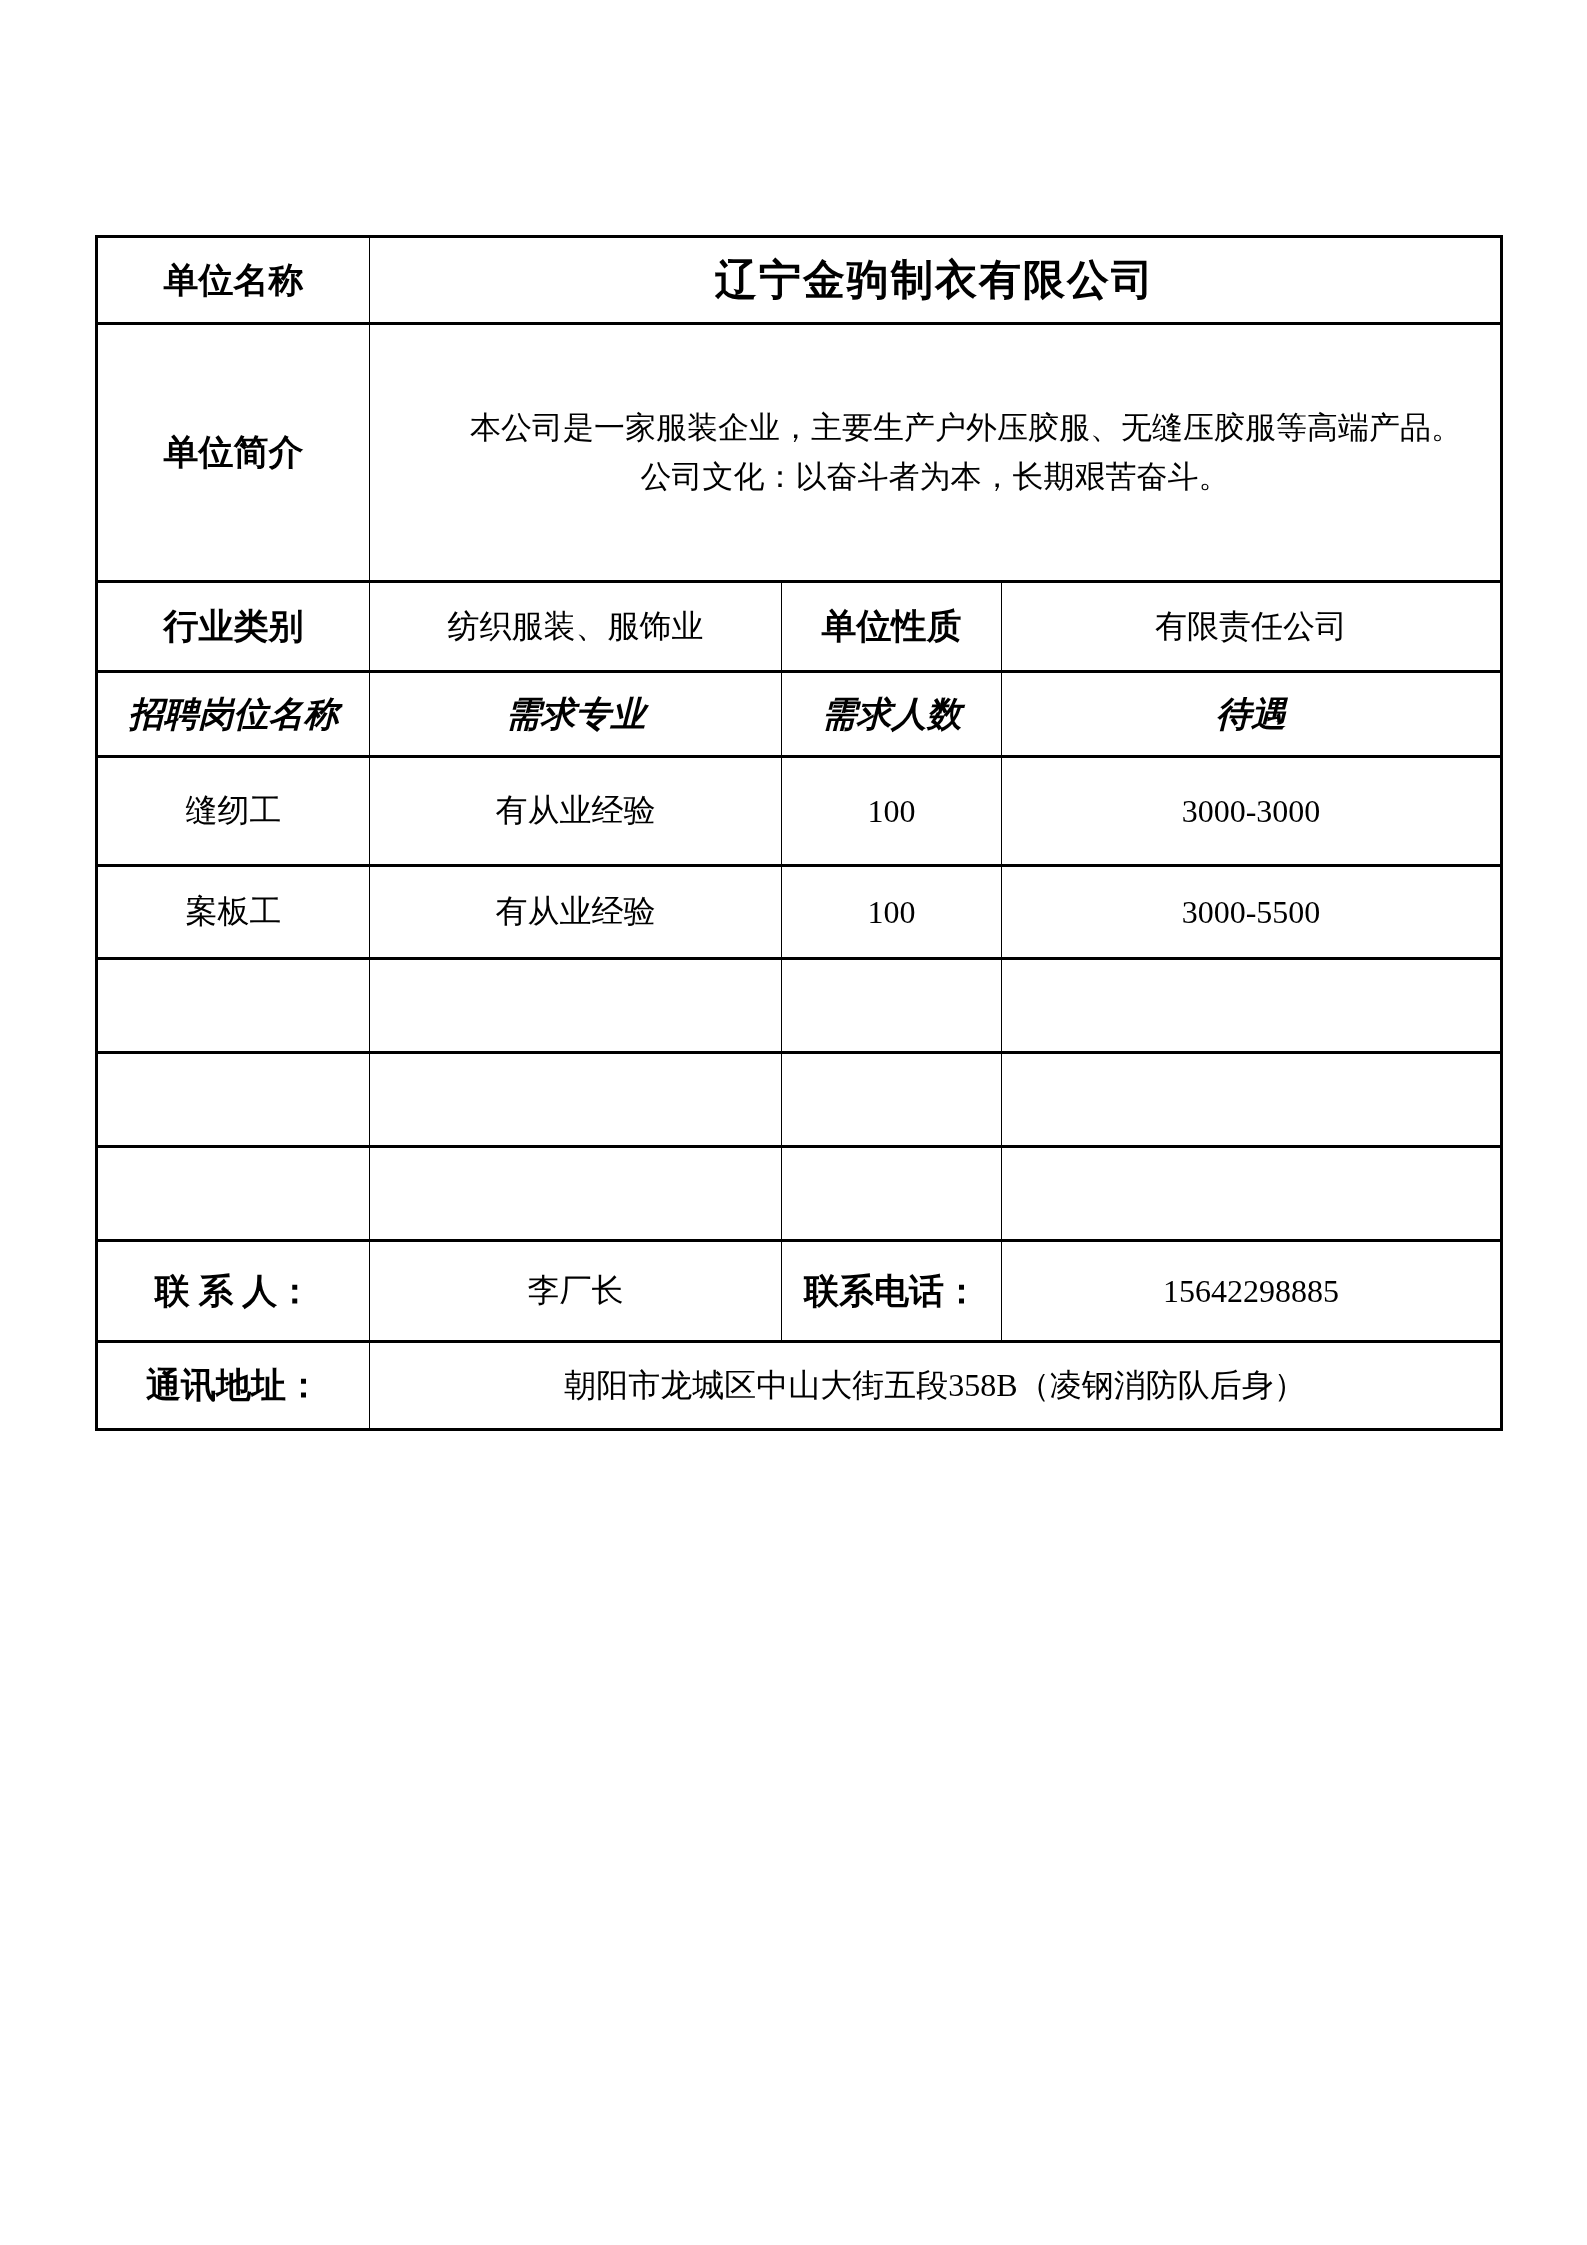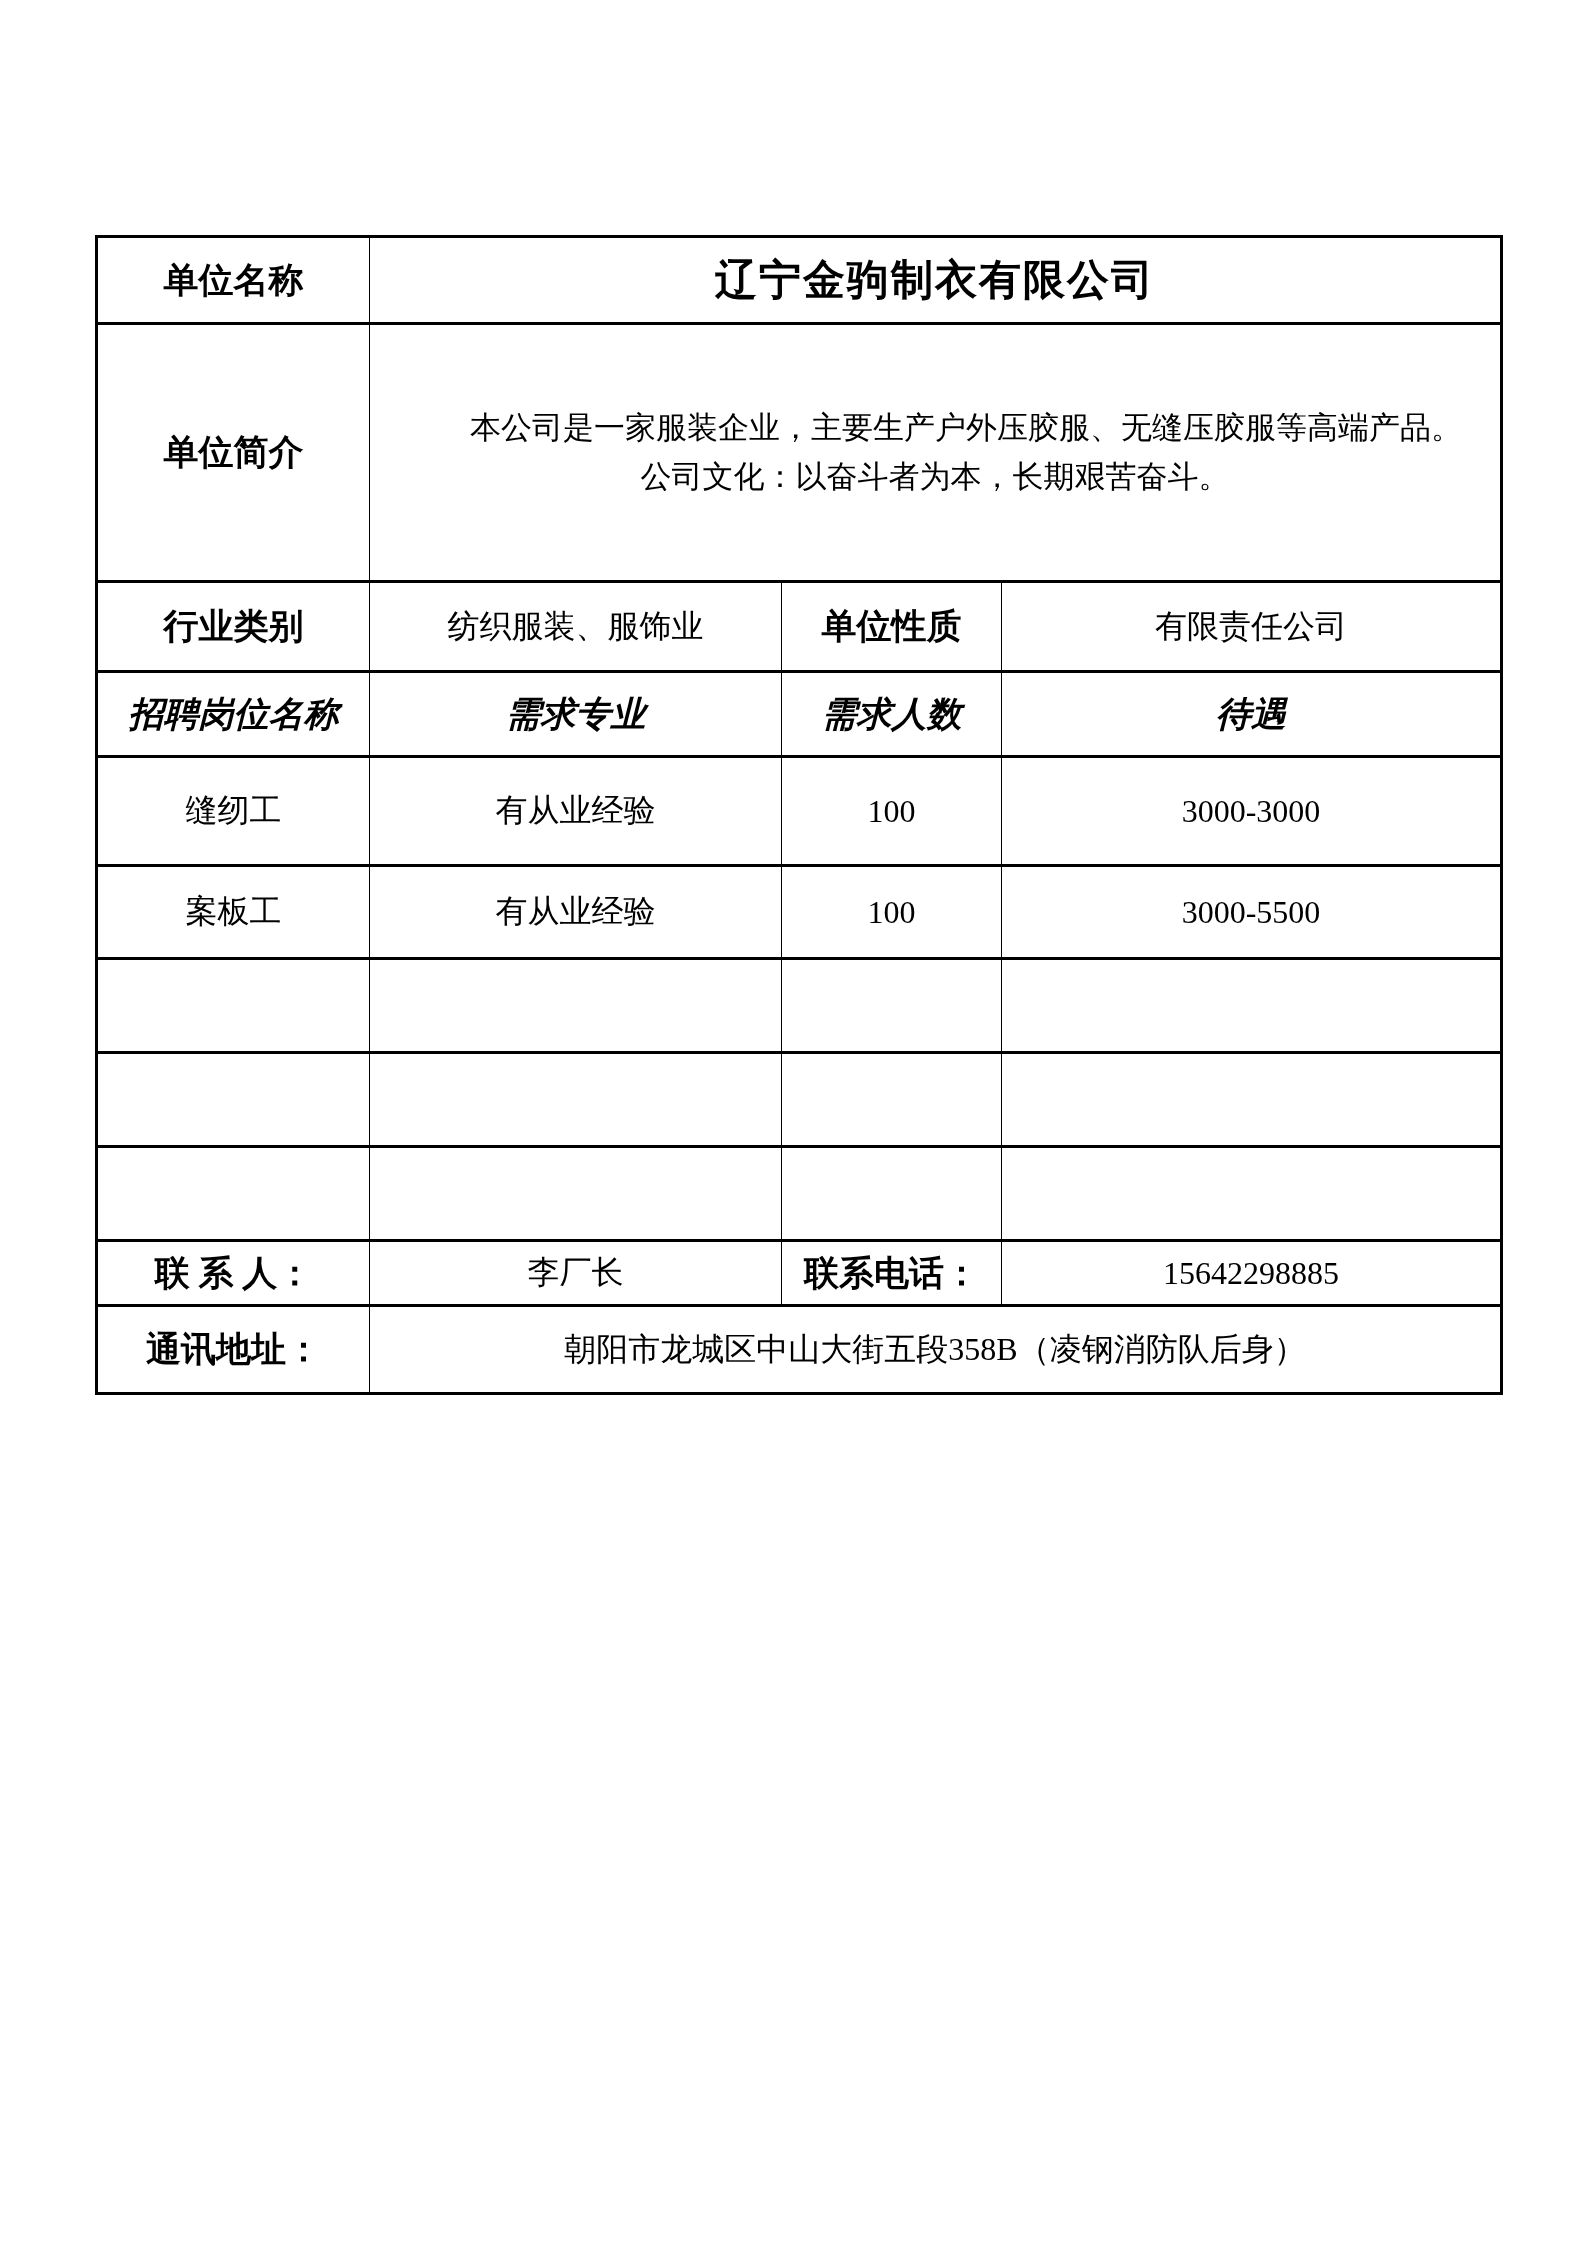--- a/index.html
+++ b/index.html
@@ -54,21 +54,21 @@
   }
   tr.r1  { height: 87px; }
   tr.r2  { height: 258px; }
   tr.r3  { height: 90px; }
   tr.r4  { height: 85px; font-style: italic; }
   tr.r5  { height: 109px; }
   tr.r6  { height: 93px; }
   tr.r7  { height: 94px; }
   tr.r8  { height: 94px; }
   tr.r9  { height: 94px; }
-  tr.r10 { height: 65px; padding-left: 35px; }
+  tr.r10 { height: 101px; padding-left: 35px; }
   tr.r11 { height: 88px; margin-left: 32px; }
 </style>
 </head>
 <body>
 
 <table class="form-table">
   <colgroup>
     <col style="width:273px">
     <col style="width:412px">
     <col style="width:220px">

